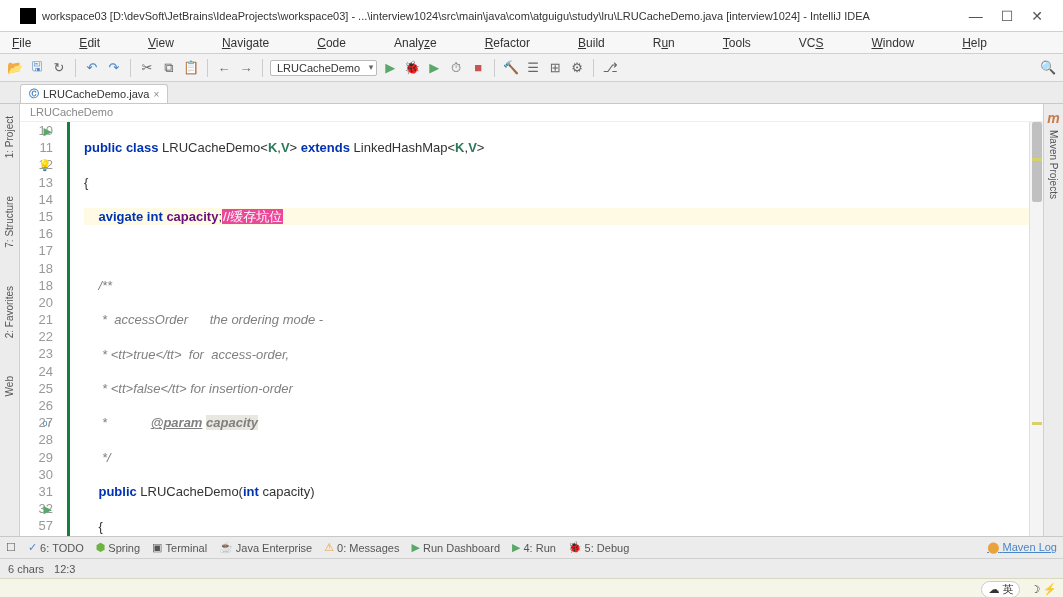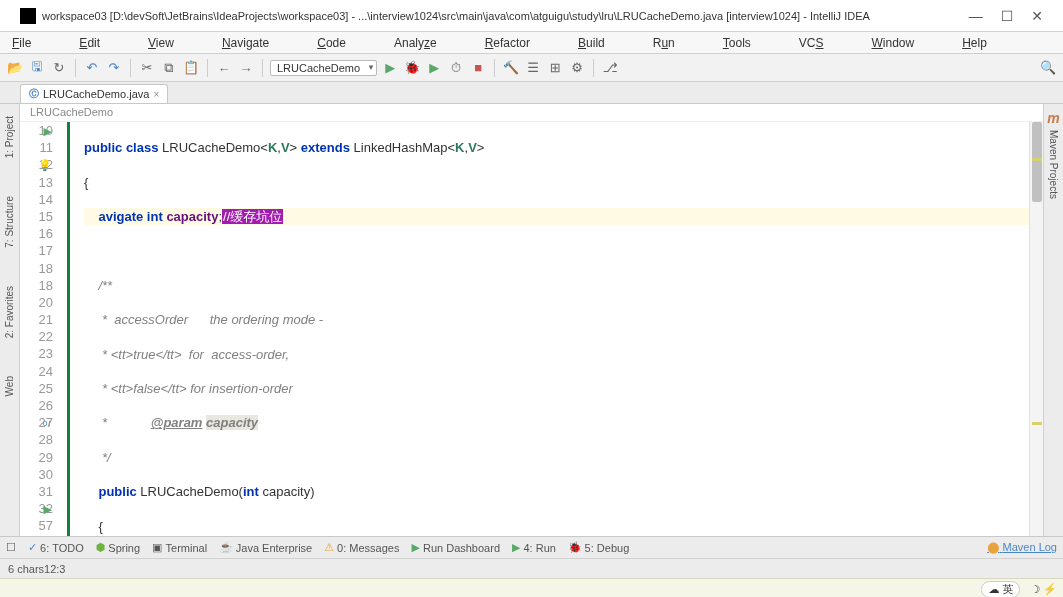--- a/index.html
+++ b/index.html
@@ -33,30 +33,30 @@
 .gutter .ln { height: 17.2px; position: relative; }
 .gmark { position: absolute; right: 1px; top: 1px; font-size: 11px; }
 .code { flex: 1; padding-left: 14px; white-space: pre; position: relative; }
 .code .cl { height: 17.2px; }
 .kw { color: #0033b3; font-weight: bold; }
 .gen { color: #2a7a5a; font-weight: bold; }
 .doc { color: #808080; font-style: italic; }
 .doctag { color: #808080; font-style: italic; font-weight: bold; text-decoration: underline; margin-left: 40px; }
 .docbold { color: #808080; font-style: italic; font-weight: bold; background: #e8e8e0; }
 .fld { color: #660e7a; font-weight: bold; }
-.sel { background: #a21caf; color: #fff; padding: 0 1px; }
+.sel { background: #ec4899; color: #fff; padding: 0 1px; }
 .hl { background: #fffae3; display: block; width: 100%; }
 .scrollbar { width: 14px; background: #f4f4f4; border-left: 1px solid #e0e0e0; position: relative; }
 .scroll-thumb { position: absolute; top: 0; left: 2px; width: 10px; height: 80px; background: #c0c0c0; border-radius: 2px; }
 .scroll-mark { position: absolute; left: 2px; width: 10px; height: 3px; }
 .bottom-tools { height: 22px; background: #ececec; border-top: 1px solid #c8c8c8; display: flex; align-items: center; padding: 0 6px; font-size: 11px; color: #555; gap: 12px; }
 .bottom-tools .bt-item { display: flex; align-items: center; gap: 3px; }
 .statusbar { height: 20px; background: #ececec; border-top: 1px solid #d0d0d0; display: flex; align-items: center; padding: 0 8px; font-size: 11px; color: #555; }
 .statusbar .msg { flex: 1; }
-.statusbar .right { display: flex; }
+.statusbar .right { display: flex; gap: 10px; }
 .event-link { color: #4a86c7; text-decoration: underline; margin-left: auto; }
 .taskbar { height: 30px; background: #202020; display: flex; align-items: center; padding: 0 4px; color: #ddd; font-size: 11px; gap: 2px; }
 .notif-box { height: 22px; background: #f5f5e8; border-top: 1px solid #d8d8c0; display: flex; align-items: center; padding: 0 6px; font-size: 11px; gap: 10px; }
 .notif-box .pill { background: #fff; border: 1px solid #ccc; border-radius: 9px; padding: 0 6px; display: flex; align-items: center; gap: 3px; }
 </style>
 </head>
 <body>
 
 <div class="titlebar">
   <span class="icon"></span>

